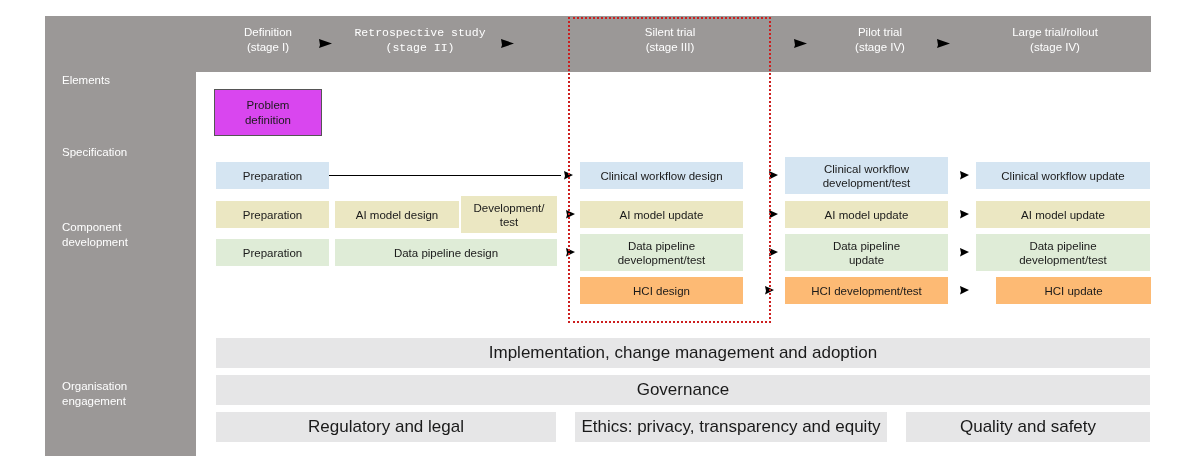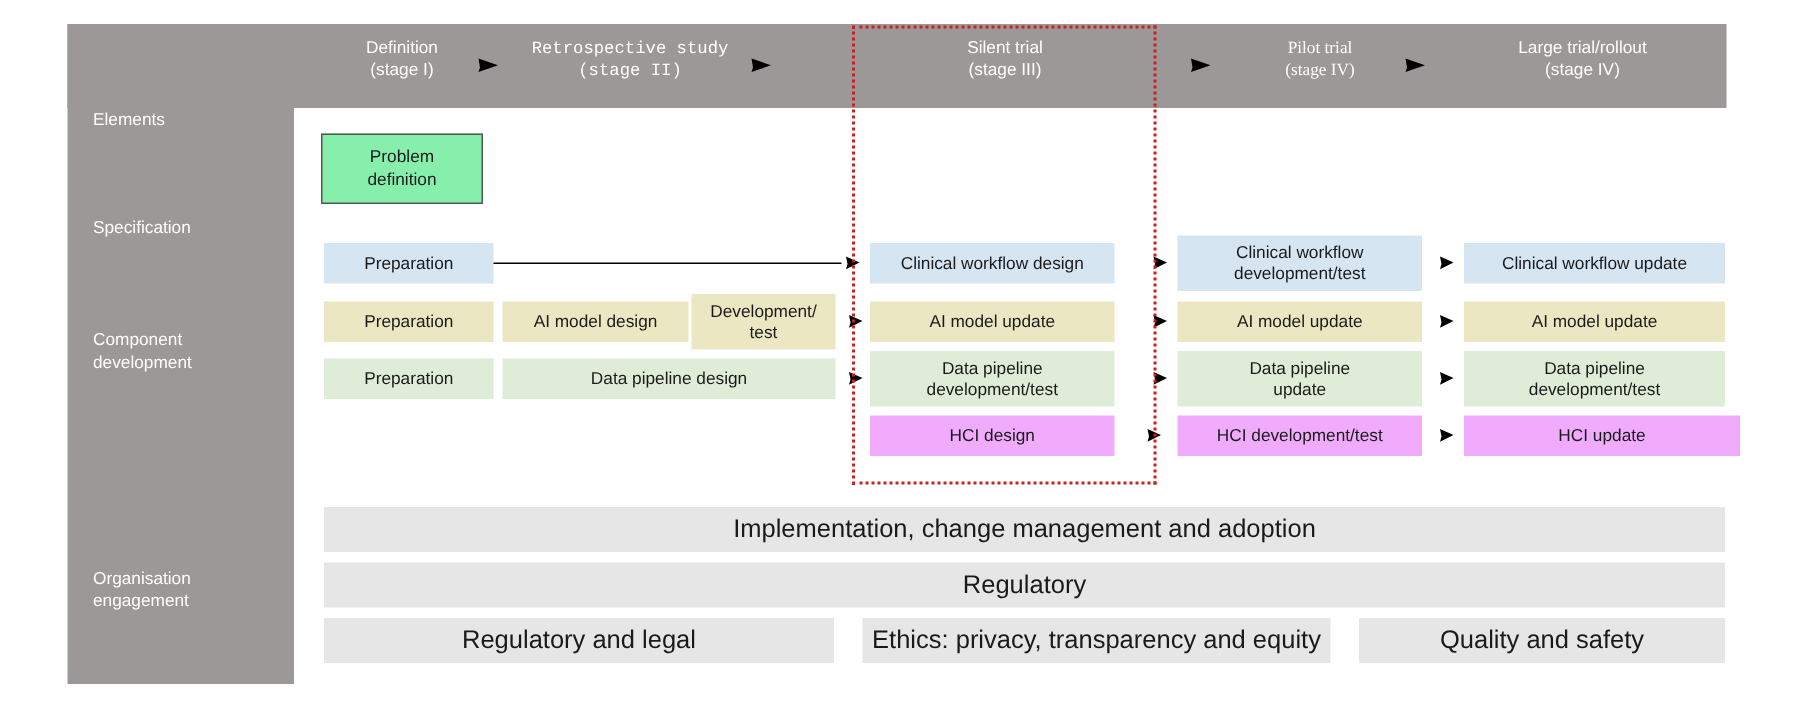--- a/index.html
+++ b/index.html
@@ -68,21 +68,21 @@
   }
 
   
   .spec-box {
     position: absolute;
     left: 214px;
     top: 89px;
     width: 108px;
     height: 47px;
     border: 1.4px solid #555555;
-    background: #86efac;
+    background: #d946ef;
     display: flex;
     align-items: center;
     justify-content: center;
     text-align: center;
     font-size: 11.5px;
     line-height: 15px;
     color: #1a1a1a;
     box-sizing: border-box;
   }
 
@@ -95,21 +95,21 @@
     text-align: center;
     font-size: 11.5px;
     line-height: 14px;
     color: #1a1a1a;
     box-sizing: border-box;
     padding: 0 4px;
   }
   .c-blue   { background: #d5e5f2; }
   .c-yellow { background: #ebe7c2; }
   .c-green  { background: #dfecd7; }
-  .c-pink   { background: #f0abfc; }
+  .c-pink   { background: #fdba74; }
 
   
   .conn {
     position: absolute;
     color: #000000;
   }
   .conn svg { display: block; }
 
   
   .longline {
@@ -178,21 +178,21 @@
     <span>Silent trial</span>
     <span class="sub">(stage III)</span>
   </div>
 
   <div class="stage-arrow" style="left:782px;">
     <svg width="26" height="15" viewBox="0 0 26 15">
         <path d="M0 9 L13 9 L12 3 L25 7.5 L12 12 L13 9 Z" fill="#000"></path>
       </svg>
   </div>
 
-  <div class="stage" style="left:800px; width:160px;font-family:Liberation Serif, serif;">
+  <div class="stage" style="left:800px; width:160px;">
     <span>Pilot trial</span>
     <span class="sub">(stage IV)</span>
   </div>
 
   <div class="stage-arrow" style="left:925px;">
     <svg width="26" height="15" viewBox="0 0 26 15">
         <path d="M0 9 L13 9 L12 3 L25 7.5 L12 12 L13 9 Z" fill="#000"></path>
       </svg>
   </div>
 
@@ -326,24 +326,24 @@
     <svg width="18" height="14" viewBox="0 0 18 14">
         <path d="M0 8 L9 8 L8 3 L17 7 L8 11.5 L9 8 Z" fill="#000"></path>
       </svg>
   </div>
   <div class="cbox c-pink" style="left:785px; top:277px; width:163px; height:27px;">HCI development/test</div>
   <div class="conn" style="left:952px; top:283px;">
     <svg width="18" height="14" viewBox="0 0 18 14">
         <path d="M0 8 L9 8 L8 3 L17 7 L8 11.5 L9 8 Z" fill="#000"></path>
       </svg>
   </div>
-  <div class="cbox c-pink" style="left:976px; top:277px; width:184px; height:27px;">HCI update</div>
+  <div class="cbox c-pink" style="left:996px; top:277px; width:155px; height:27px;">HCI update</div>
 
   <div class="redbox"></div>
 
   <div class="gbar" style="left:216px; top:338px; width:934px; height:30px;">Implementation, change management and adoption</div>
-  <div class="gbar" style="left:216px; top:375px; width:934px; height:30px;">Regulatory</div>
+  <div class="gbar" style="left:216px; top:375px; width:934px; height:30px;">Governance</div>
 
   <div class="gbar" style="left:216px; top:412px; width:340px; height:30px;">Regulatory and legal</div>
   <div class="gbar" style="left:575px; top:412px; width:312px; height:30px;">Ethics: privacy, transparency and equity</div>
   <div class="gbar" style="left:906px; top:412px; width:244px; height:30px;">Quality and safety</div>
 
 </div>
 
 </body></html>

